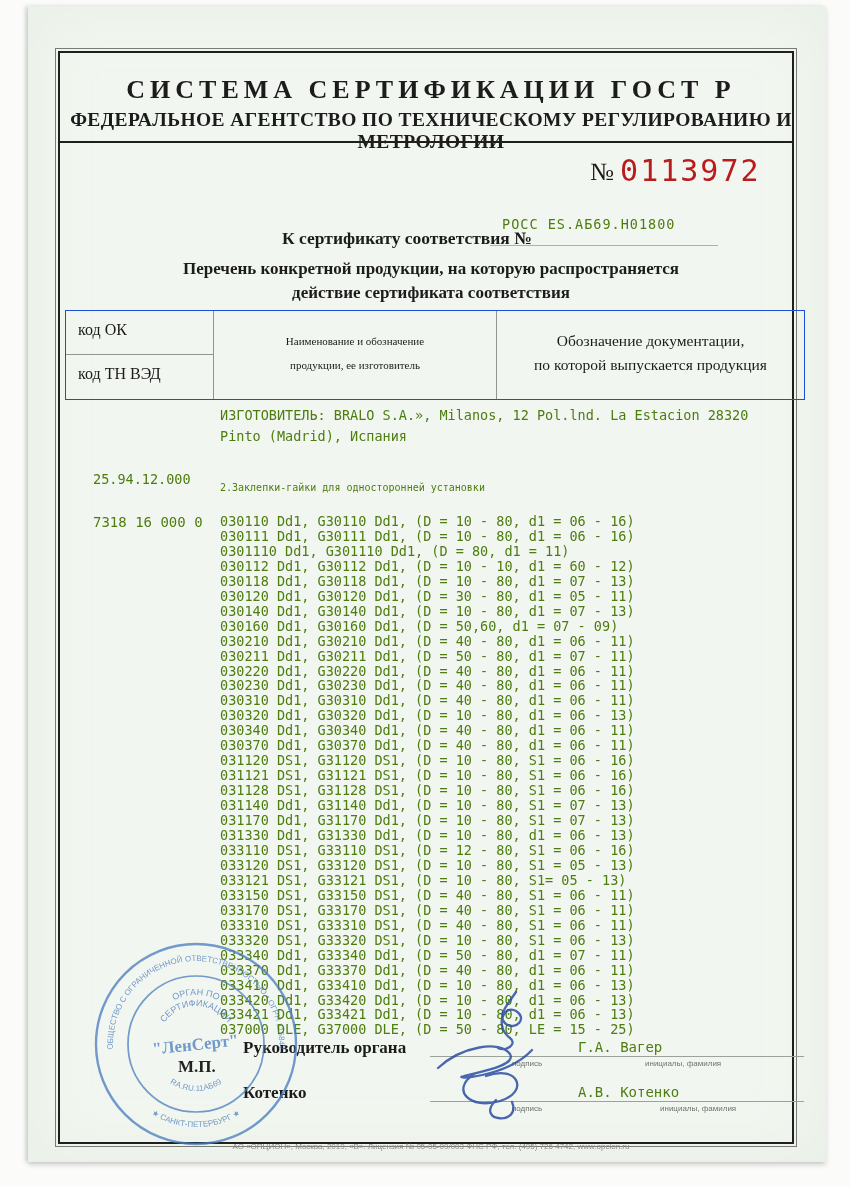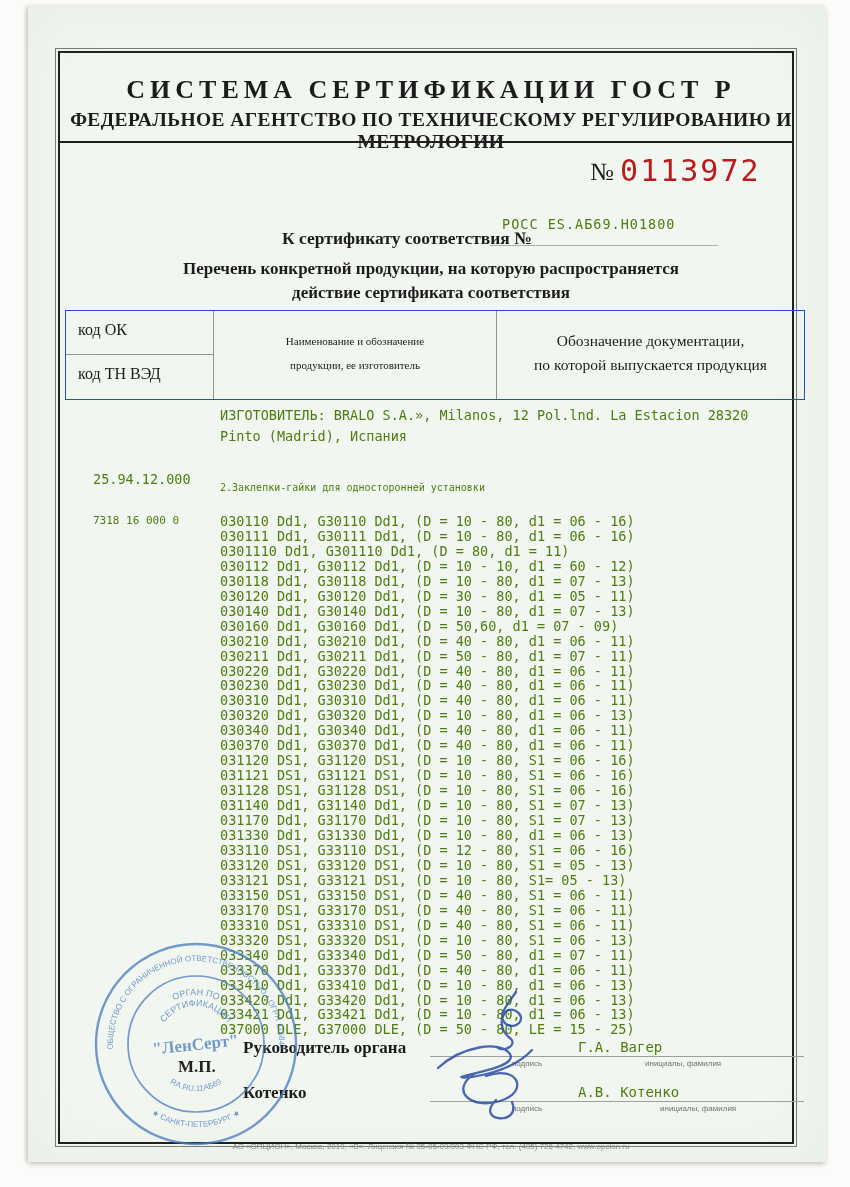--- a/index.html
+++ b/index.html
@@ -42,21 +42,21 @@
   .tbl .v2{position:absolute;left:430px;top:0;bottom:0;width:1px;background:#8f978f;}
   .tbl .h1{position:absolute;left:0;width:147px;top:43px;height:1px;background:#8f978f;}
   .tbl .c1a{position:absolute;left:12px;top:10px;font-size:16px;}
   .tbl .c1b{position:absolute;left:12px;top:54px;font-size:16px;}
   .tbl .c2{position:absolute;left:148px;width:282px;top:18px;font-size:11px;text-align:center;white-space:pre-line;line-height:24px;}
   .tbl .c3{position:absolute;left:431px;right:0;top:18px;font-size:15.5px;text-align:center;white-space:pre-line;line-height:24px;}
 
   .manufacturer{left:150px;top:352px;font-size:13.5px;line-height:21px;white-space:pre;}
   .code-ok{left:23px;top:418px;font-size:13.5px;}
   .prod-title{left:150px;top:429px;font-size:10px;}
-  .code-tnved{left:23px;top:461px;font-size:11px;text-align:center;}
+  .code-tnved{left:23px;top:461px;font-size:14px;text-align:center;}
   .items{left:150px;top:461px;font-size:13.5px;line-height:14.95px;white-space:pre;}
 
   .role1{left:173px;top:985px;font-size:17px;}
   .role2{left:173px;top:1030px;font-size:17px;}
   .sigline1{left:370px;top:1003px;width:132px;height:1px;background:#9aa29a;}
   .sigline2{left:370px;top:1048px;width:132px;height:1px;background:#9aa29a;}
   .nameline1{left:506px;top:1003px;width:228px;height:1px;background:#9aa29a;}
   .nameline2{left:506px;top:1048px;width:228px;height:1px;background:#9aa29a;}
   .name1{left:508px;top:986px;font-size:14px;}
   .name2{left:508px;top:1031px;font-size:14px;}

